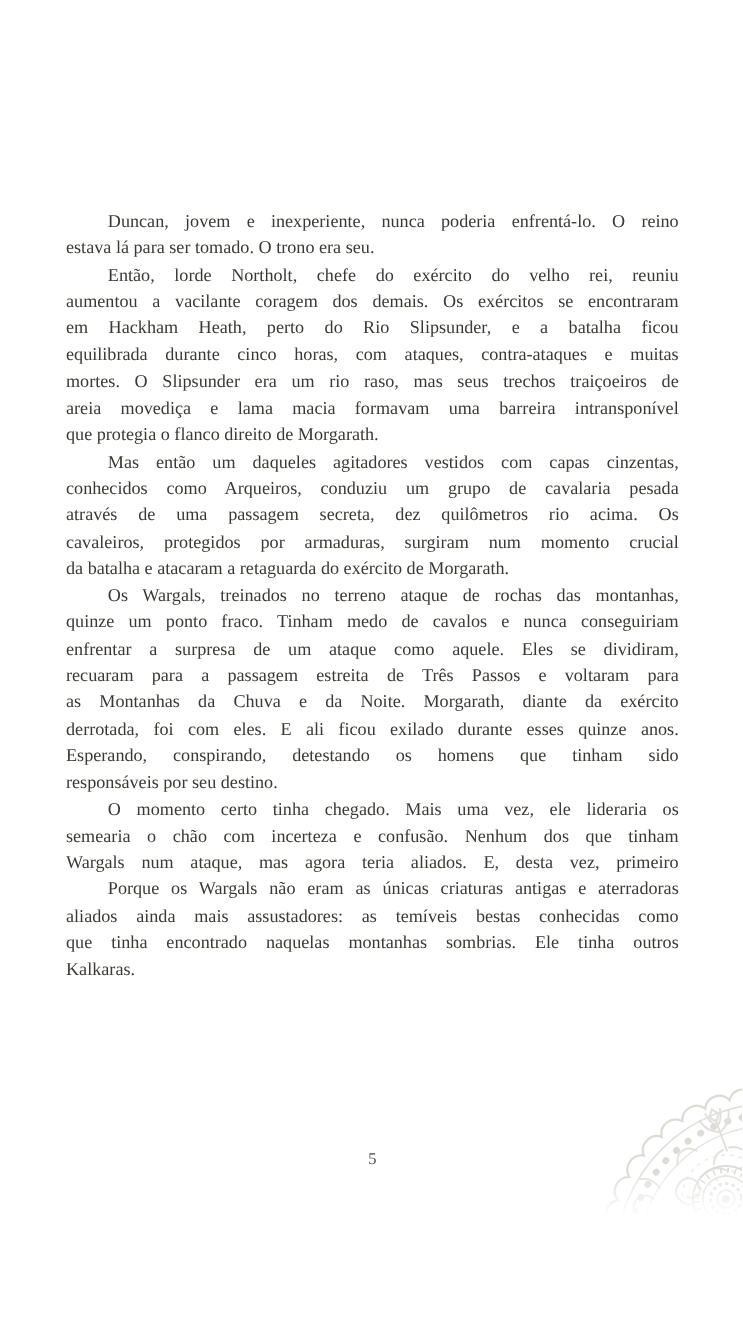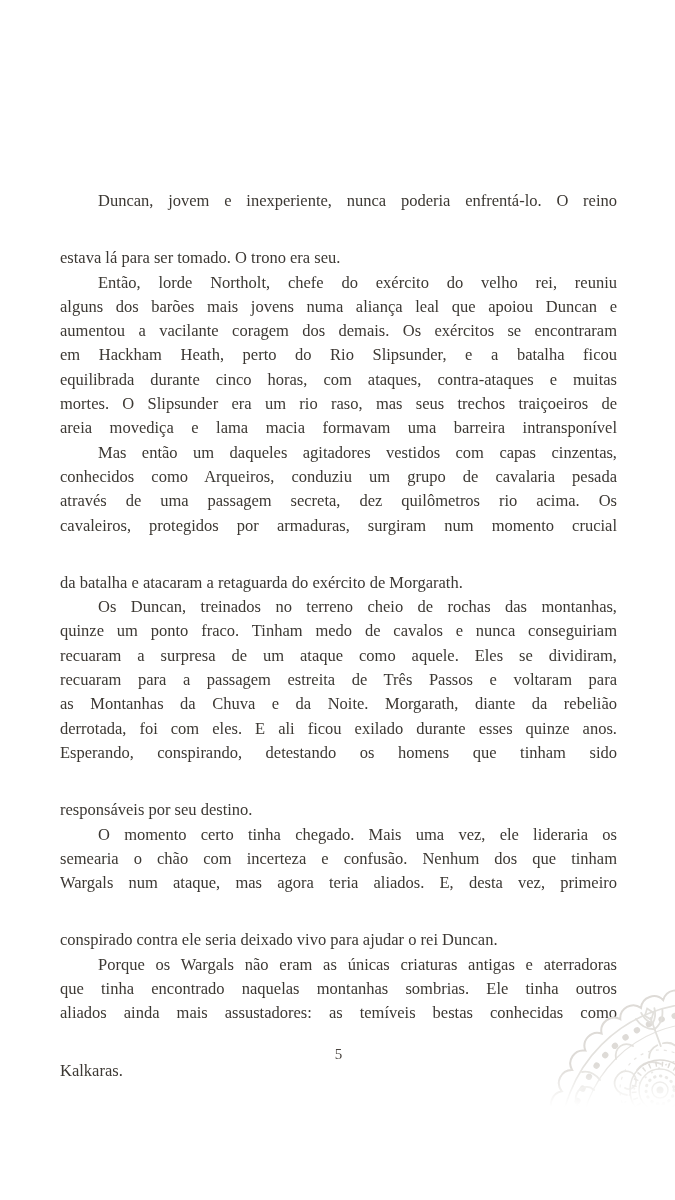--- a/index.html
+++ b/index.html
@@ -19,21 +19,21 @@
   }
   .para{margin:0;padding:0;}
   .line{
     text-align:justify;
     text-align-last:justify;
     white-space:normal;
     height:24.3px;
     overflow:visible;
   }
   .line.first{text-indent:38px;}
-  .line.last{text-align:right;text-align-last:left;margin-top:33px;}
+  .line.last{text-align:right;text-align-last:left;}
   .page-number{
     position:absolute;
     left:60px;top:1046px;width:557px;
     text-align:center;
     color:#4a4540;
     font-size:15px;
   }
   .watermark-clip{
     position:absolute;
     left:532px;top:975px;
@@ -52,58 +52,57 @@
 
   <div class="text-block">
 
     <div class="para">
       <div class="line first">Duncan, jovem e inexperiente, nunca poderia enfrentá-lo. O reino</div>
       <div class="line last">estava lá para ser tomado. O trono era seu.</div>
     </div>
 
     <div class="para">
       <div class="line first">Então, lorde Northolt, chefe do exército do velho rei, reuniu</div>
-      <div class="line">alguns dos barões mais jovens numa aliança leal que apoiou Duncan e</div>
       <div class="line">aumentou a vacilante coragem dos demais. Os exércitos se encontraram</div>
       <div class="line">em Hackham Heath, perto do Rio Slipsunder, e a batalha ficou</div>
       <div class="line">equilibrada durante cinco horas, com ataques, contra-ataques e muitas</div>
       <div class="line">mortes. O Slipsunder era um rio raso, mas seus trechos traiçoeiros de</div>
       <div class="line">areia movediça e lama macia formavam uma barreira intransponível</div>
+      <div class="line last">que protegia o flanco direito de Morgarath.</div>
     </div>
 
     <div class="para">
       <div class="line first">Mas então um daqueles agitadores vestidos com capas cinzentas,</div>
       <div class="line">conhecidos como Arqueiros, conduziu um grupo de cavalaria pesada</div>
       <div class="line">através de uma passagem secreta, dez quilômetros rio acima. Os</div>
       <div class="line">cavaleiros, protegidos por armaduras, surgiram num momento crucial</div>
       <div class="line last">da batalha e atacaram a retaguarda do exército de Morgarath.</div>
     </div>
 
     <div class="para">
-      <div class="line first">Os Duncan, treinados no terreno cheio de rochas das montanhas,</div>
+      <div class="line first">Os Wargals, treinados no terreno ataque de rochas das montanhas,</div>
       <div class="line">quinze um ponto fraco. Tinham medo de cavalos e nunca conseguiriam</div>
-      <div class="line">recuaram a surpresa de um ataque como aquele. Eles se dividiram,</div>
+      <div class="line">enfrentar a surpresa de um ataque como aquele. Eles se dividiram,</div>
       <div class="line">recuaram para a passagem estreita de Três Passos e voltaram para</div>
-      <div class="line">as Montanhas da Chuva e da Noite. Morgarath, diante da rebelião</div>
+      <div class="line">as Montanhas da Chuva e da Noite. Morgarath, diante da exército</div>
       <div class="line">derrotada, foi com eles. E ali ficou exilado durante esses quinze anos.</div>
       <div class="line">Esperando, conspirando, detestando os homens que tinham sido</div>
       <div class="line last">responsáveis por seu destino.</div>
     </div>
 
     <div class="para">
       <div class="line first">O momento certo tinha chegado. Mais uma vez, ele lideraria os</div>
       <div class="line">semearia o chão com incerteza e confusão. Nenhum dos que tinham</div>
       <div class="line">Wargals num ataque, mas agora teria aliados. E, desta vez, primeiro</div>
-      <div class="line last">conspirado contra ele seria deixado vivo para ajudar o rei Duncan.</div>
     </div>
 
     <div class="para">
       <div class="line first">Porque os Wargals não eram as únicas criaturas antigas e aterradoras</div>
+      <div class="line">aliados ainda mais assustadores: as temíveis bestas conhecidas como</div>
       <div class="line">que tinha encontrado naquelas montanhas sombrias. Ele tinha outros</div>
-      <div class="line">aliados ainda mais assustadores: as temíveis bestas conhecidas como</div>
       <div class="line last">Kalkaras.</div>
     </div>
 
 
   </div>
 
   <div class="page-number">5</div>
 
   <div class="watermark-clip">
     <svg width="340" height="340" viewBox="0 0 340 340" fill="none" xmlns="http://www.w3.org/2000/svg">

